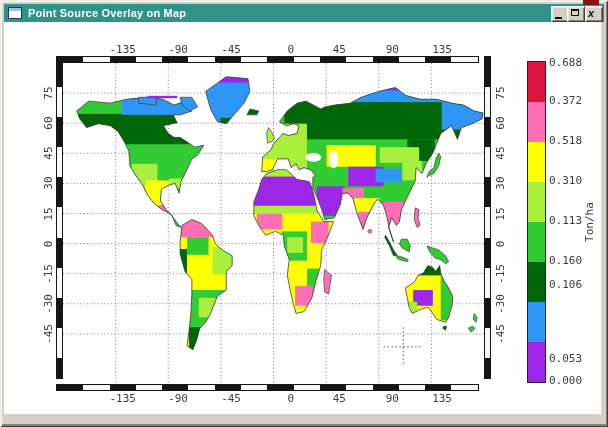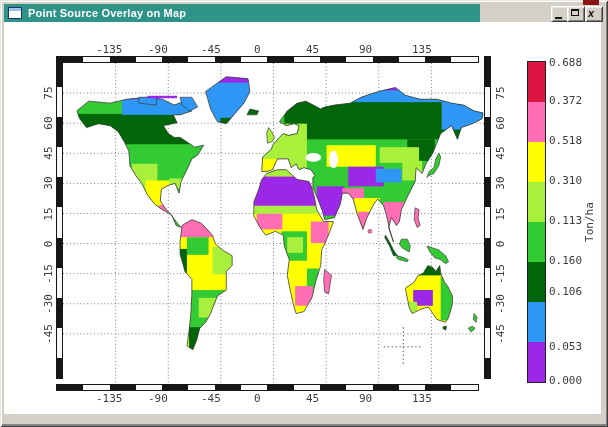--- a/index.html
+++ b/index.html
@@ -1,18 +1,18 @@
 <!DOCTYPE html>
 <html><head>
 <meta charset="utf-8">
 <style>
   html,body{margin:0;padding:0;background:#9a9a9a;font-family:"Liberation Sans",sans-serif;}
   .window{position:relative;width:608px;height:427px;background:#D4D0C8;overflow:hidden;
     box-shadow:inset 1px 1px 0 #E9E7E1, inset -1px -1px 0 #404040, inset 2px 2px 0 #fff, inset -2px -2px 0 #808080;}
-  .titlebar{position:absolute;left:4px;top:4px;width:476px;height:18px;background:#2F9488;display:flex;align-items:center;}
+  .titlebar{position:absolute;left:4px;top:4px;width:600px;height:18px;background:#2F9488;display:flex;align-items:center;}
   .title-text{color:#fff;font-weight:bold;font-size:11px;margin-left:6px;letter-spacing:.2px;white-space:nowrap;}
   .app-icon{position:relative;width:14px;height:12px;margin-left:4px;background:#fff;border:1px solid #20336B;box-sizing:border-box;}
   .app-icon:before{content:"";position:absolute;left:0;top:0;right:0;height:3px;background:#9CC2E8;}
   .winbtn{position:absolute;top:6px;width:16px;height:14px;background:#D4D0C8;
     border:1px solid;border-color:#fff #404040 #404040 #fff;box-shadow:inset 1px 1px 0 #E9E7E1, inset -1px -1px 0 #808080;}
   .winbtn .g{position:absolute;}
   .btn-min{left:551px;}
   .btn-min .g{left:3px;bottom:2px;width:7px;height:2px;background:#111;}
   .btn-max{left:567px;}
   .btn-max .g{left:3px;top:2px;width:8px;height:7px;border:1px solid #111;border-top-width:2px;box-sizing:border-box;}
@@ -26,21 +26,21 @@
   .fbar{position:absolute;border:1px solid #161616;box-sizing:content-box;}
   .fbar.h{height:5px;width:421px;background:repeating-linear-gradient(90deg,#161616 0 26.3px,#f8f8f8 26.3px 52.6px);}
   .fbar.v{width:5px;height:321px;background:repeating-linear-gradient(180deg,#161616 0 30.1px,#f8f8f8 30.1px 60.2px);}
   .f-top{left:56px;top:56px;}
   .f-bottom{left:56px;top:384px;}
   .f-left{left:56px;top:56px;}
   .f-right{left:484px;top:56px;}
   .plot-svg{position:absolute;left:63px;top:63px;width:421px;height:321px;}
 
   .tk{position:absolute;font-family:"DejaVu Sans Mono",monospace;font-size:11px;color:#3c3c3c;}
-  .tkx{width:40px;text-align:left;}
+  .tkx{width:40px;text-align:right;}
   .tky{writing-mode:vertical-rl;transform:translateY(-50%) rotate(180deg);}
   .cbl{position:absolute;left:549px;font-family:"DejaVu Sans Mono",monospace;font-size:11px;color:#3c3c3c;}
   .cb-unit{position:absolute;left:583px;top:222px;writing-mode:vertical-rl;transform:translateY(-50%) rotate(180deg);
     font-family:"DejaVu Sans Mono",monospace;font-size:11px;color:#3c3c3c;}
 
   .colorbar{position:absolute;left:527px;top:61px;width:17px;height:320px;border:1px solid #222;}
   .cband{width:100%;height:40px;}
   .cb-7{background:#DC1440;} .cb-6{background:#FF6EB4;} .cb-5{background:#FFFF00;} .cb-4{background:#A8F03C;}
   .cb-3{background:#33CB33;} .cb-2{background:#006607;} .cb-1{background:#2E96F5;} .cb-0{background:#9C27E8;}
 </style>
@@ -257,22 +257,22 @@
     <div class="cband cb-7"></div>
     <div class="cband cb-6"></div>
     <div class="cband cb-5"></div>
     <div class="cband cb-4"></div>
     <div class="cband cb-3"></div>
     <div class="cband cb-2"></div>
     <div class="cband cb-1"></div>
     <div class="cband cb-0"></div>
   </div>
   <span class="cbl" style="top:374px">0.000</span>
-  <span class="cbl" style="top:340px">0.053</span>
-  <span class="cbl" style="top:285px">0.106</span>
+  <span class="cbl" style="top:352px">0.053</span>
+  <span class="cbl" style="top:278px">0.106</span>
   <span class="cbl" style="top:254px">0.160</span>
   <span class="cbl" style="top:214px">0.113</span>
   <span class="cbl" style="top:174px">0.310</span>
   <span class="cbl" style="top:134px">0.518</span>
   <span class="cbl" style="top:94px">0.372</span>
   <span class="cbl" style="top:56px">0.688</span>
   <span class="cb-unit">Ton/ha</span>
 
   <div class="bottom-line"></div>
 </div>

